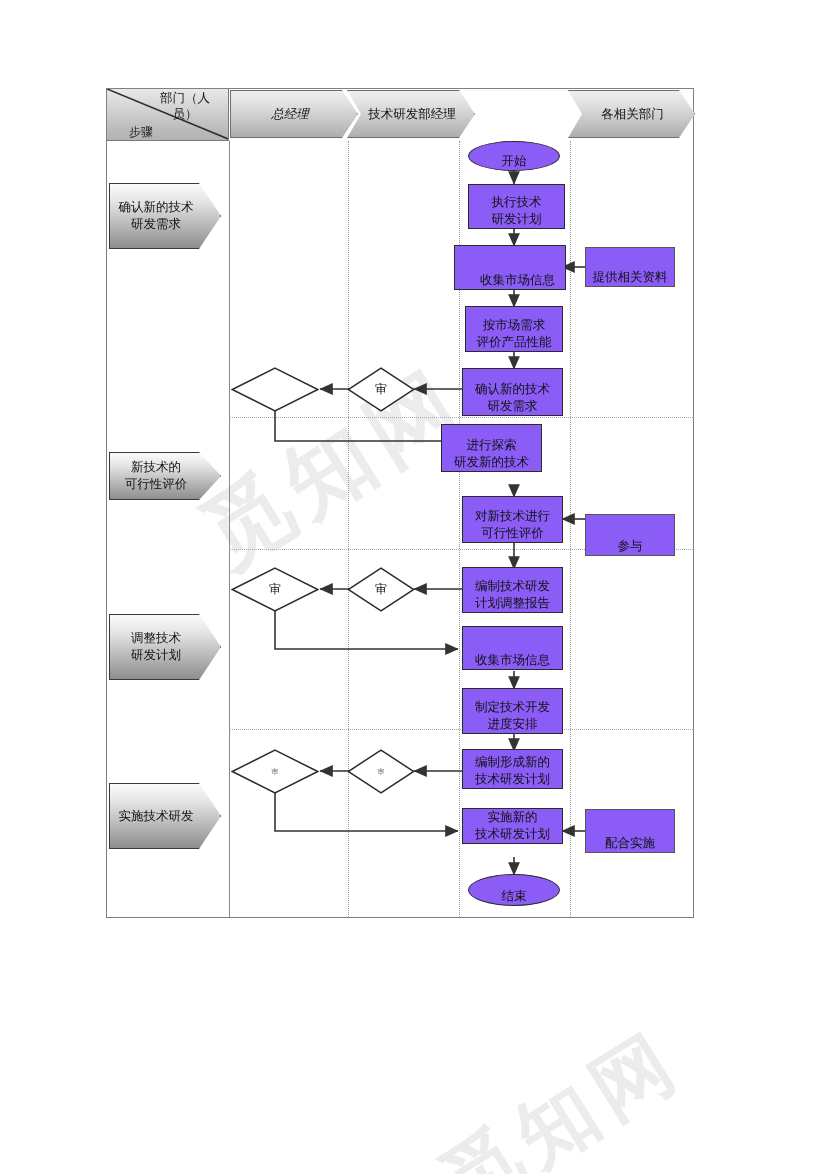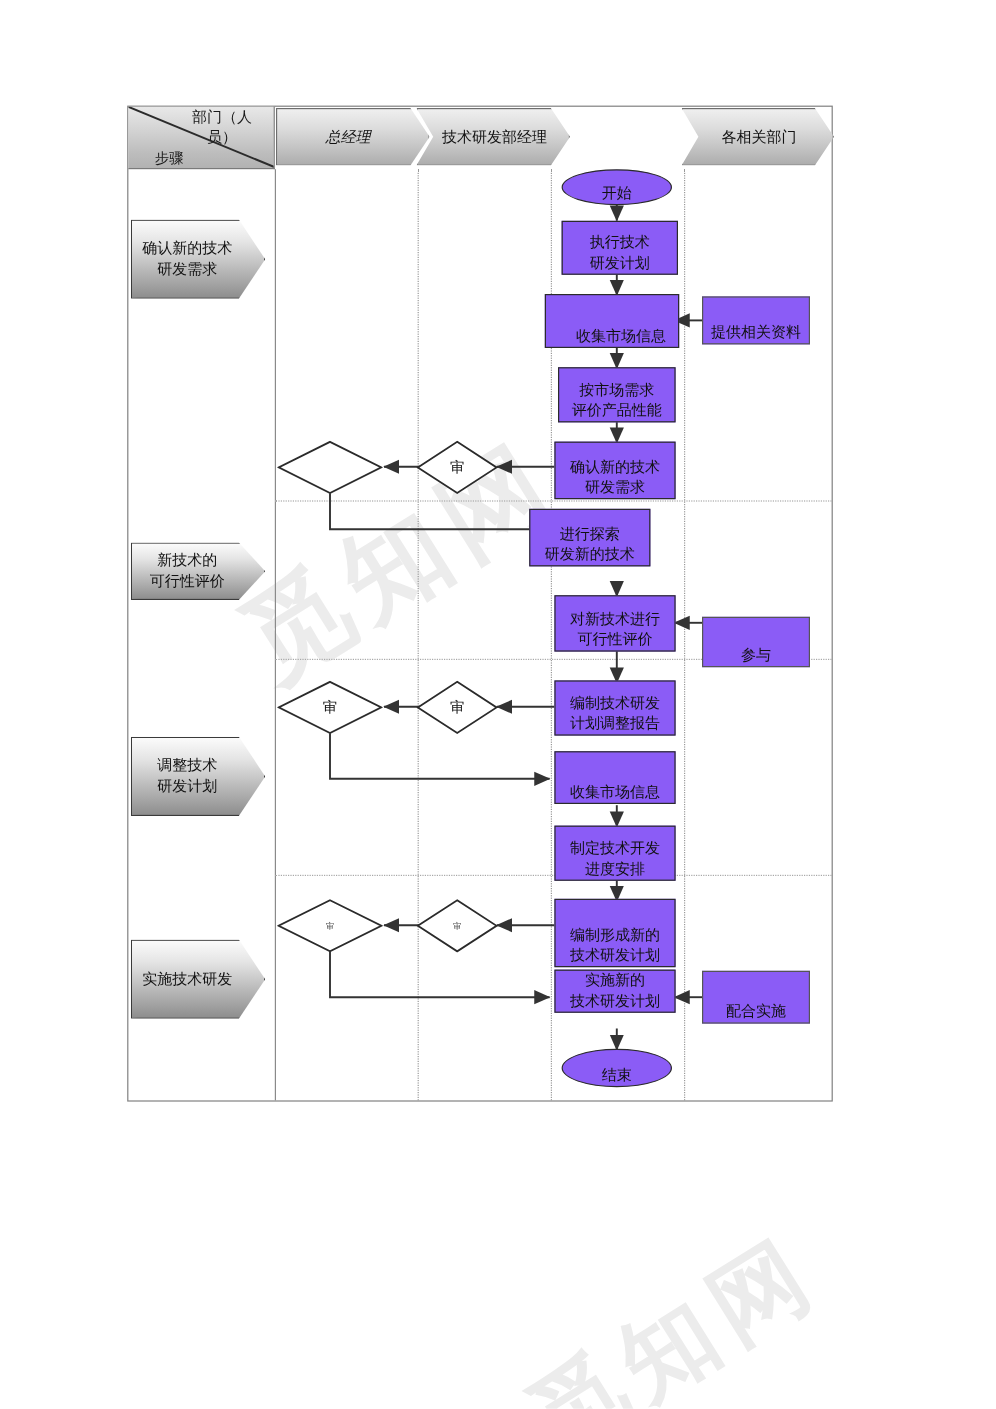--- a/index.html
+++ b/index.html
@@ -359,21 +359,21 @@
     <span>收集市场信息</span>
   </div>
 
   <div class="node box" style="left:355px; top:599px; width:101px; height:46px;">
     <div>
       <span>制定技术开发</span><br>
       <span>进度安排</span>
     </div>
   </div>
 
-  <div class="node box" style="left:355px; top:660px; width:101px; height:57px;">
+  <div class="node box" style="left:355px; top:660px; width:101px; height:40px;">
     <div>
       <span>编制形成新的</span><br>
       <span>技术研发计划</span>
     </div>
   </div>
 
   <div class="node box" style="left:355px; top:719px; width:101px; height:36px;">
     <div>
       <span>实施新的</span><br>
       <span>技术研发计划</span>

